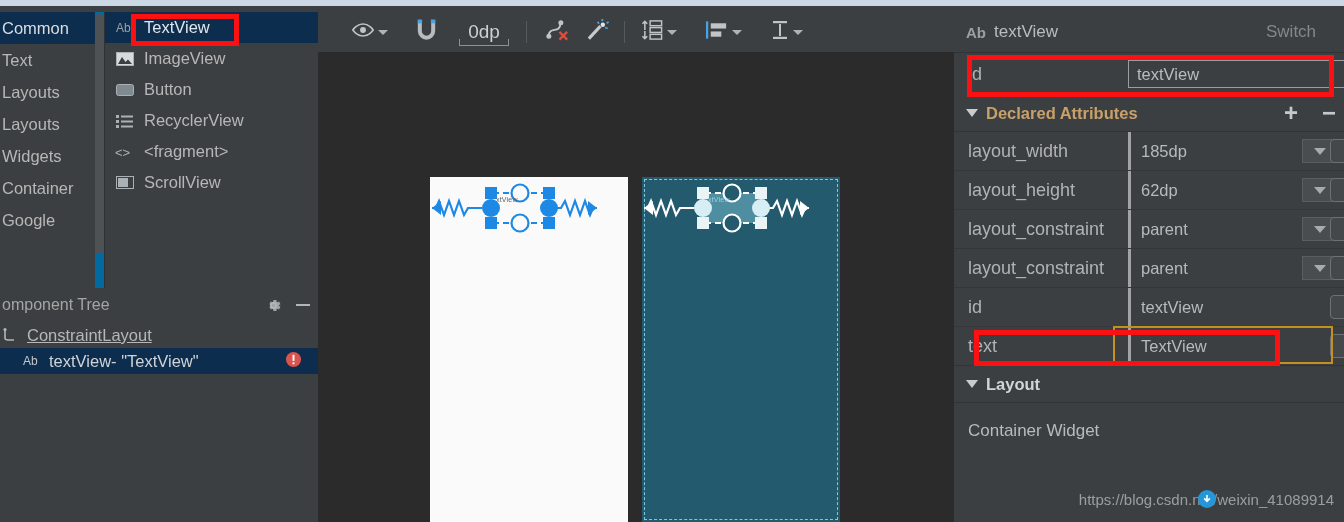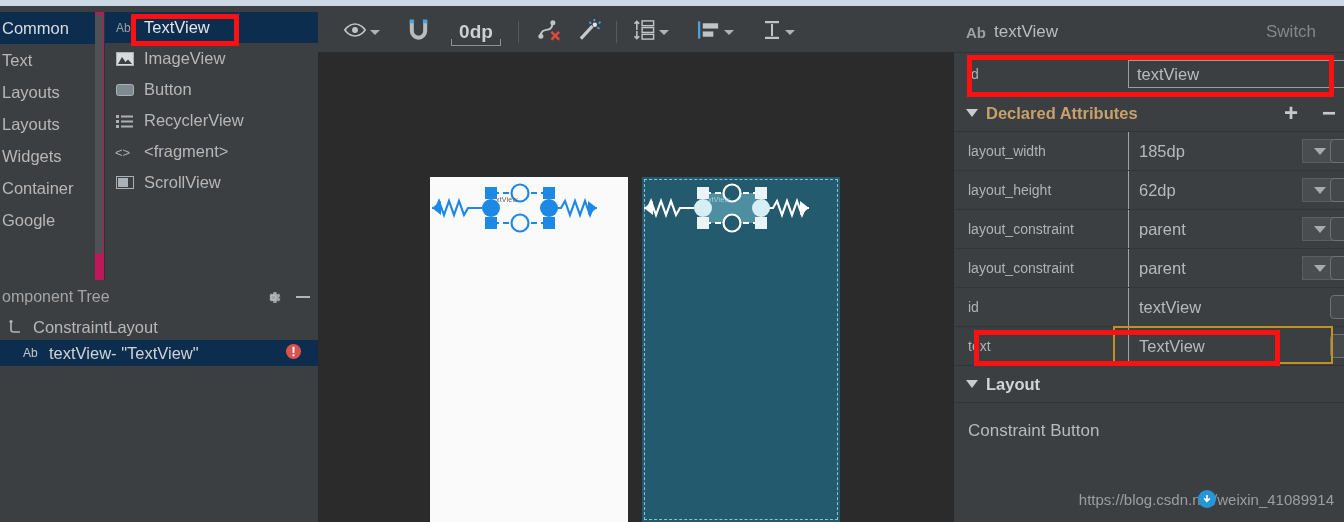--- a/index.html
+++ b/index.html
@@ -6,50 +6,50 @@
   body{width:1344px;height:522px;overflow:hidden;
        font-family:"Liberation Sans","DejaVu Sans",sans-serif;
        -webkit-font-smoothing:antialiased;}
   #app{position:relative;width:1344px;height:522px;background:#3c3f41;}
 
   
   .thinbar{position:absolute;left:0;top:0;width:1344px;height:12px;background:#ccd8e5;}
   .thinbar .seg{position:absolute;top:0;height:12px;background:#3c3f41;}
 
   
-  .palette{position:absolute;left:0;top:12px;width:318px;height:352px;background:#be185d;}
+  .palette{position:absolute;left:0;top:12px;width:318px;height:352px;background:#0369a1;}
   .cat-col{position:absolute;left:0;top:0;width:95px;height:278px;background:#3c3f41;}
   .cat{height:32px;line-height:32px;padding-left:0;color:#b7b7b7;font-size:16.5px;
        padding-left:2px;white-space:nowrap;overflow:hidden;}
   .cat.sel{background:#0d2d4e;color:#d9dde2;}
   .cat-scrollbar{position:absolute;left:95px;top:2px;width:8px;height:240px;background:#4e5254;border-radius:4px;}
   .cat-divider{position:absolute;left:104px;top:0;width:1px;height:278px;background:#2f3234;}
 
   .item-col{position:absolute;left:105px;top:0;width:213px;height:278px;background:#3c3f41;}
   .pitem{height:31px;display:flex;align-items:center;gap:9px;padding-left:10px;
          color:#b7b7b7;font-size:16.5px;white-space:nowrap;}
   .pitem.sel{background:#0d2d4e;color:#e3e6e9;}
   .pico{width:20px;height:18px;display:inline-flex;align-items:center;justify-content:center;flex:0 0 20px;}
 
   
   .tree-sep{position:absolute;left:0;top:290px;width:318px;height:2px;background:#2b2d2f;}
-  .tree{position:absolute;left:0;top:280px;width:318px;height:230px;background:#3c3f41;}
+  .tree{position:absolute;left:0;top:288px;width:318px;height:230px;background:#3c3f41;}
   .tree-hdr{height:34px;display:flex;align-items:center;color:#a5a5a5;font-size:16px;}
   .tree-hdr .t{flex:1;padding-left:2px;white-space:nowrap;}
   .tree-hdr .btn{width:30px;height:30px;display:flex;align-items:center;justify-content:center;}
   .tree-row{height:26px;display:flex;align-items:center;gap:7px;color:#b7b7b7;font-size:16.5px;white-space:nowrap;}
   .tree-row.indent{padding-left:22px;}
-  .tree-row.root{padding-left:6px;}
+  .tree-row.root{padding-left:0;text-decoration:underline;}
   .tree-row.sel{background:#0d2d4e;color:#cfd3d7;}
   .tree-err{margin-left:auto;margin-right:16px;}
 
   
   .editor{position:absolute;left:318px;top:12px;width:636px;height:510px;background:#3c3f41;}
-  .toolbar{position:absolute;left:8px;top:0;width:636px;height:40px;background:#3c3f41;
-           display:flex;align-items:center;font-weight:bold;}
+  .toolbar{position:absolute;left:16px;top:0;width:636px;height:40px;background:#3c3f41;
+           display:flex;align-items:center;}
   .tb-sep{width:1px;height:22px;background:#565a5c;margin:0 9px;}
   .tbi{display:flex;align-items:center;justify-content:center;height:32px;padding:0 3px;}
   .caret{width:0;height:0;border-left:5px solid transparent;border-right:5px solid transparent;
          border-top:5px solid #b0b3b5;margin-left:3px;}
 
   .dp-box{position:relative;display:flex;align-items:center;justify-content:center;
           width:50px;height:28px;color:#cdd0d2;font-size:19px;}
   .dp-box:before,.dp-box:after{content:"";position:absolute;bottom:0;width:1px;height:7px;background:#8e9294;}
   .dp-box:before{left:0;}
   .dp-box:after{right:0;}
@@ -67,22 +67,22 @@
 
   
   .attrs{position:absolute;left:954px;top:12px;width:390px;height:510px;background:#3c3f41;}
   .attr-hdr{height:40px;display:flex;align-items:center;padding:0 0 0 12px;color:#b9bcbe;font-size:17px;gap:8px;}
   .attr-hdr .ab{color:#9aa0a5;font-size:15px;font-weight:bold;}
   .attr-hdr .right{margin-left:auto;color:#83888c;font-size:17px;padding-right:0;white-space:nowrap;
                    overflow:hidden;width:78px;}
   .divline{height:1px;background:#313436;}
 
   .row{height:38px;display:flex;align-items:center;background:#3c3f41;border-bottom:1px solid #343739;}
-  .row .k{width:160px;padding-left:14px;color:#b0b3b6;font-size:14px;white-space:nowrap;overflow:hidden;flex:0 0 160px;}
-  .row .vwrap{flex:1;display:flex;align-items:center;height:100%;border-left:1px solid #a3a3a3;padding-left:10px;}
+  .row .k{width:160px;padding-left:14px;color:#b0b3b6;font-size:18px;white-space:nowrap;overflow:hidden;flex:0 0 160px;}
+  .row .vwrap{flex:1;display:flex;align-items:center;height:100%;border-left:3px solid #a3a3a3;padding-left:10px;}
   .row .v{color:#b7babd;font-size:16.5px;white-space:nowrap;}
   .ddbtn{width:34px;height:22px;background:#4a4d4f;border:1px solid #5a5e60;display:flex;
          align-items:center;justify-content:center;margin-left:auto;margin-right:6px;flex:0 0 34px;}
   .ddcaret{width:0;height:0;border-left:6px solid transparent;border-right:6px solid transparent;
            border-top:7px solid #a8abae;}
   .edgebtn{position:absolute;right:-4px;width:16px;height:22px;border:1px solid #6d7174;border-radius:4px;background:#45484a;}
 
   .id-input{width:210px;height:26px;background:#3c3f41;border:1px solid #9b9ea0;
             display:flex;align-items:center;padding-left:8px;color:#b9bcbf;font-size:16.5px;}
 
@@ -462,21 +462,21 @@
         <span class="edgebtn"></span>
       </div>
     </div>
     <div class="divline"></div>
 
     <div class="section-hdr plain">
       <span class="tri"></span>
       <span>Layout</span>
     </div>
     <div class="divline"></div>
-    <div class="layout-body">Constraint Button</div>
+    <div class="layout-body">Container Widget</div>
   </div>
 
   <div class="goldbox" style="left:1113px;top:326px;width:220px;height:38px;"></div>
 
   <div class="redbox" style="left:967px;top:55px;width:367px;height:42px;"></div>
 
   <div class="redbox" style="left:974px;top:330px;width:306px;height:36px;"></div>
 
   <div class="watermark">
     <span>https://blog.csdn.net/weixin_41089914</span>

